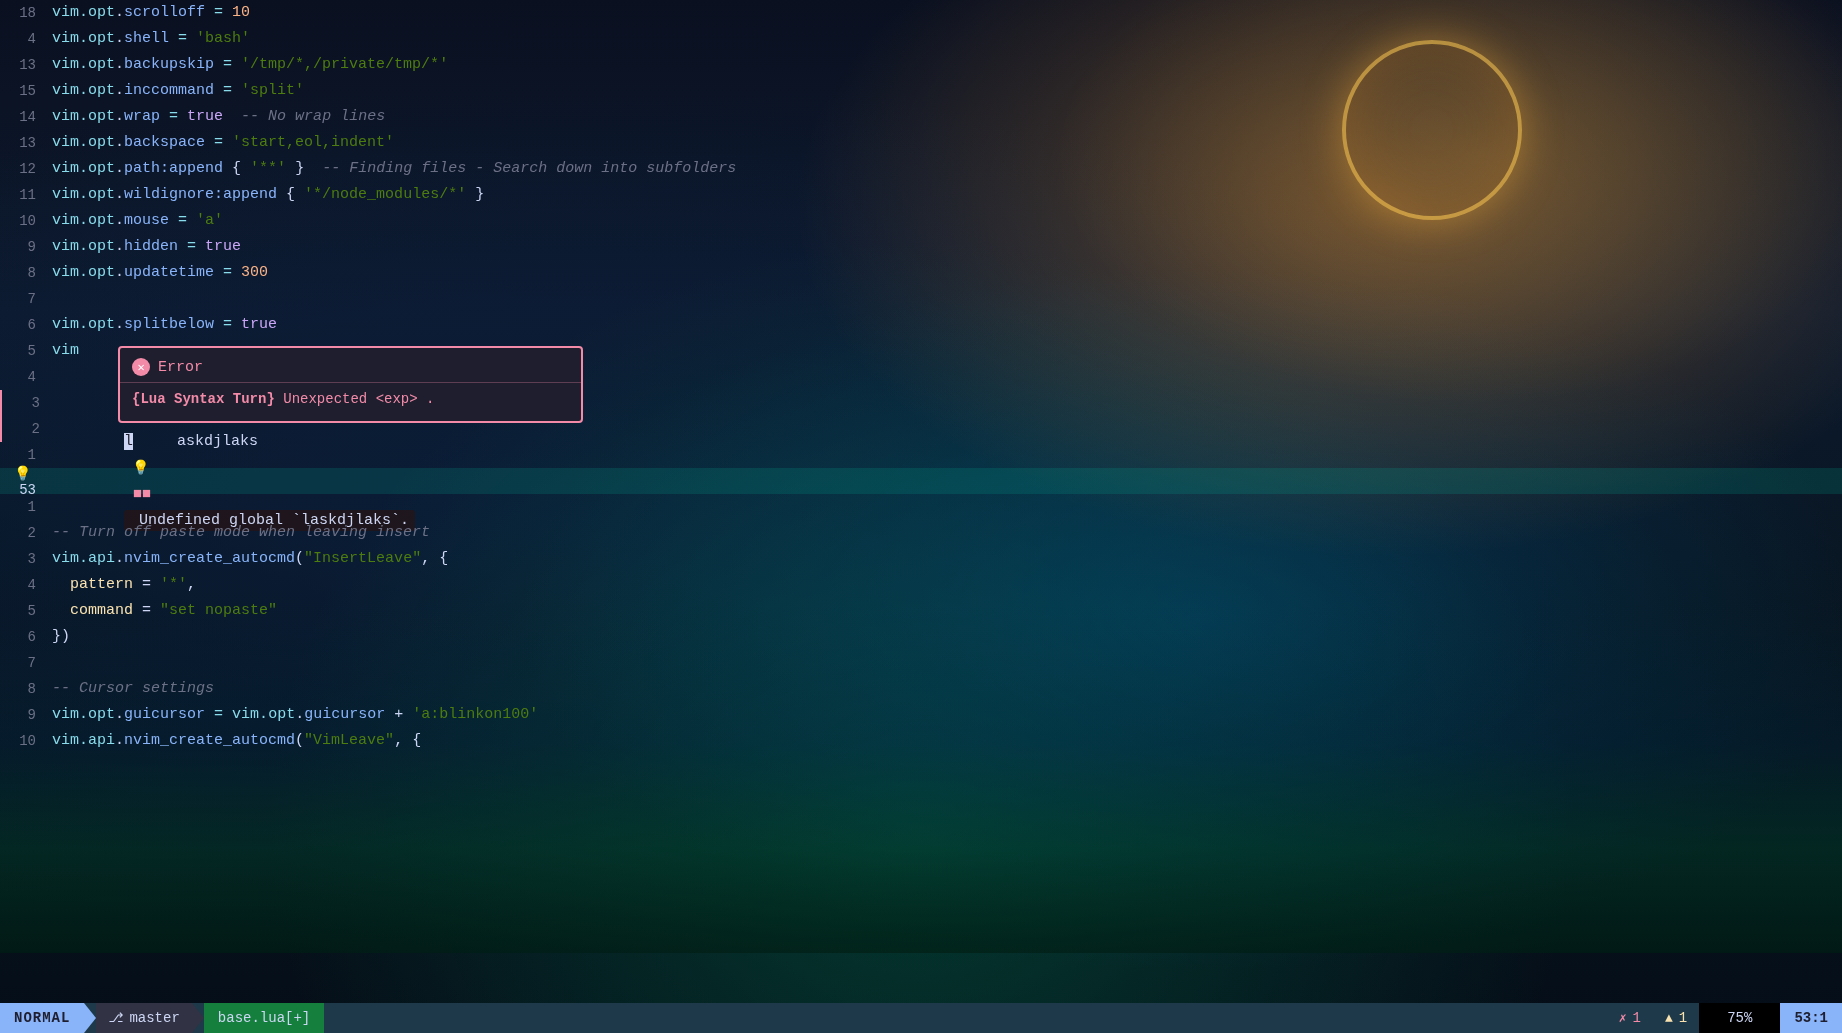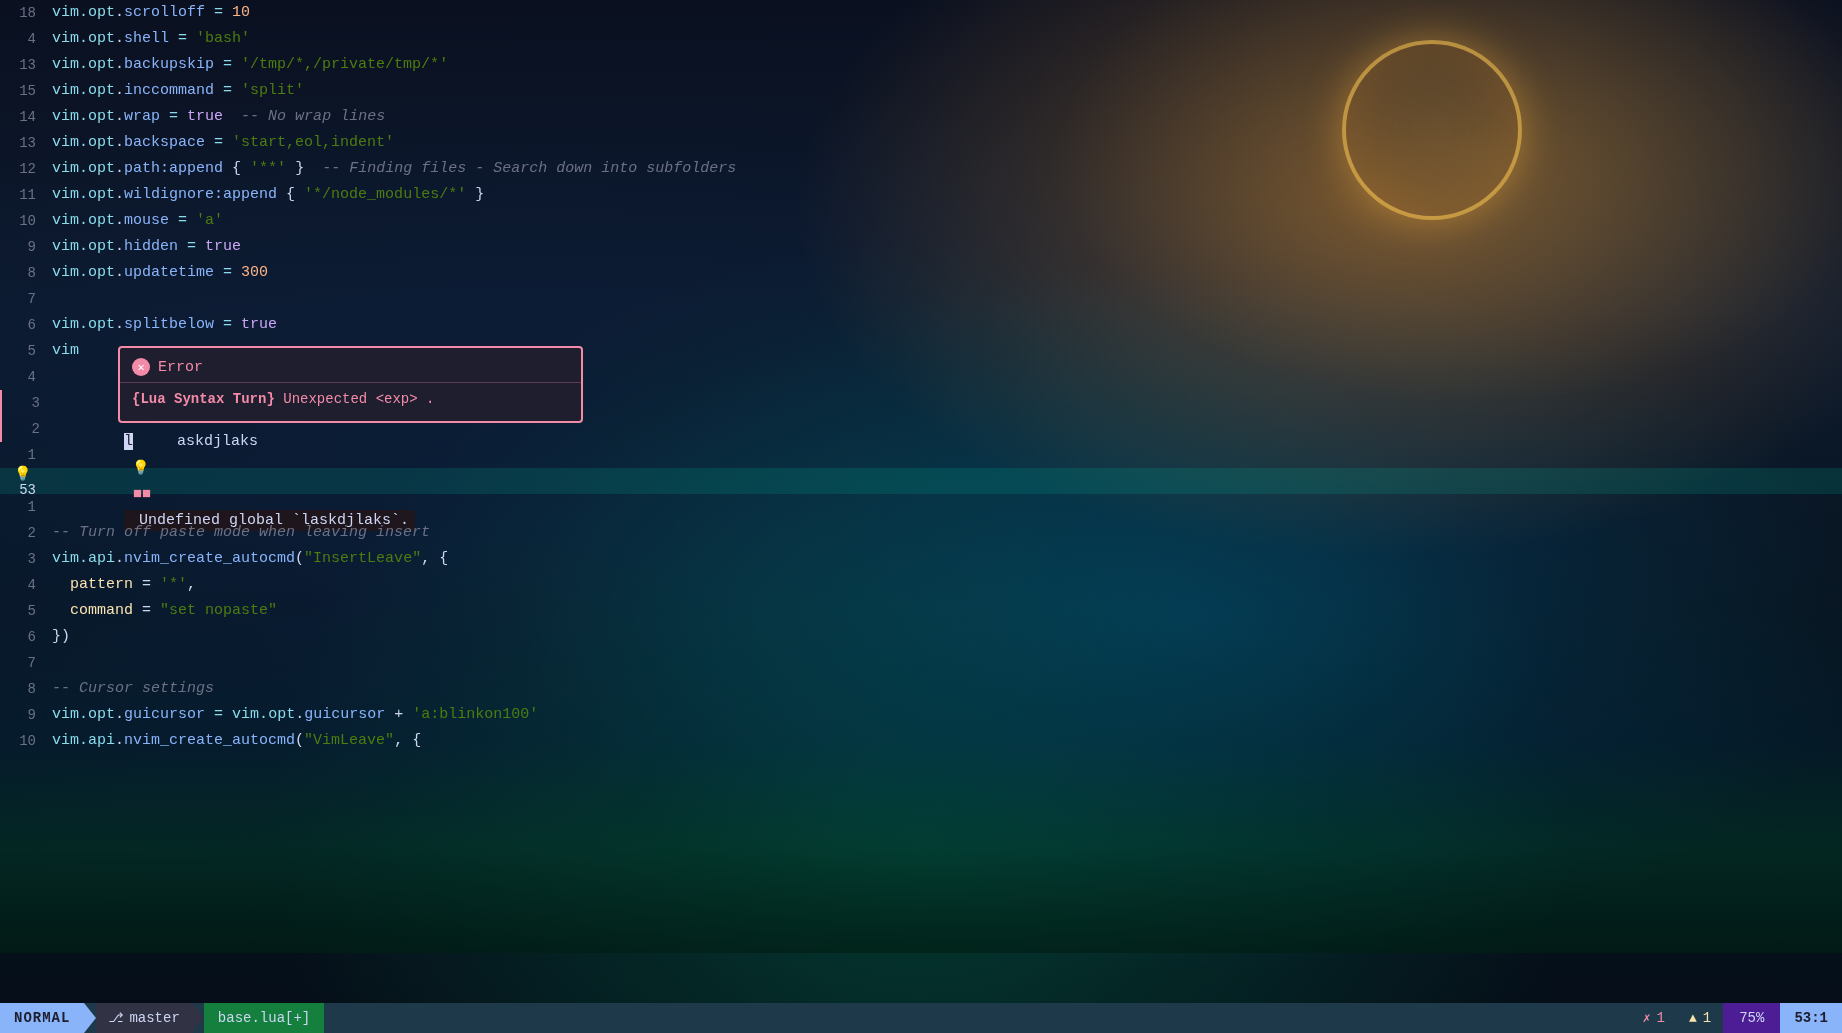--- a/index.html
+++ b/index.html
@@ -239,23 +239,23 @@
     .status-warnings {
       display: flex;
       align-items: center;
       gap: 6px;
       padding: 0 12px;
       color: #f9e2af;
       font-size: 14px;
     }
 
     .status-percent {
-      background: #4c1d95;
+      background: #000000;
       color: #cdd6f4;
-      padding: 0 16px;
+      padding: 0 28px;
       height: 100%;
       display: flex;
       align-items: center;
       font-size: 14px;
     }
 
     .status-pos {
       background: #89b4fa;
       color: #1e1e2e;
       padding: 0 14px;

